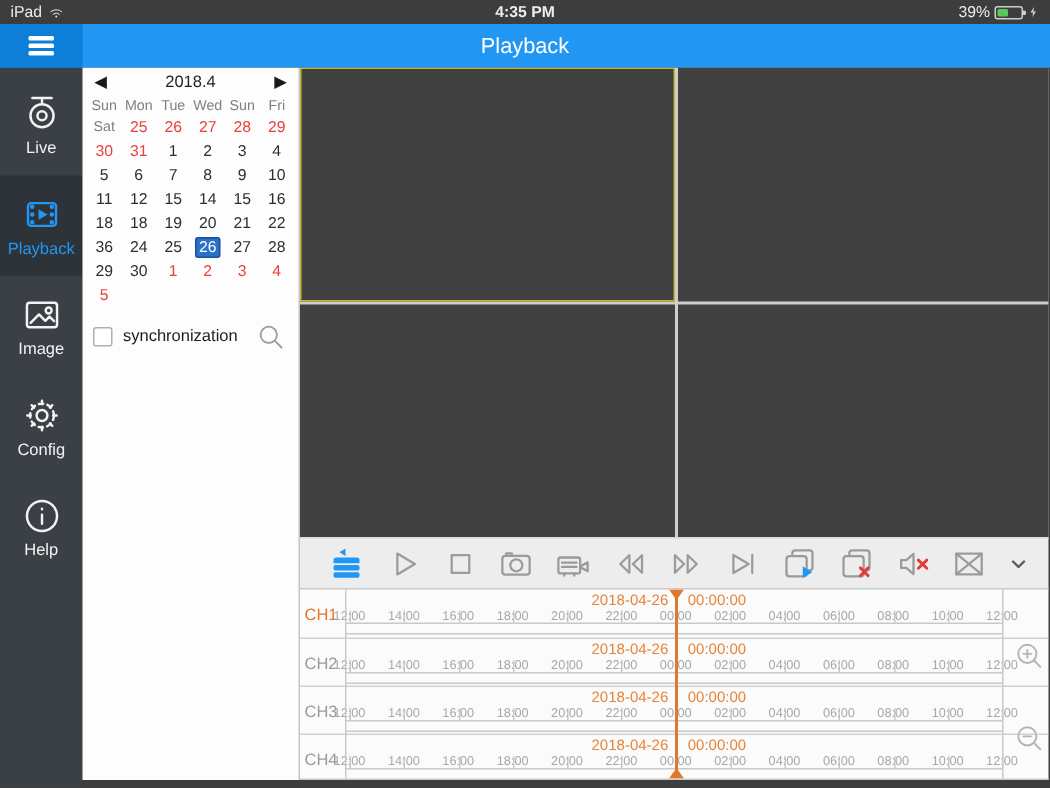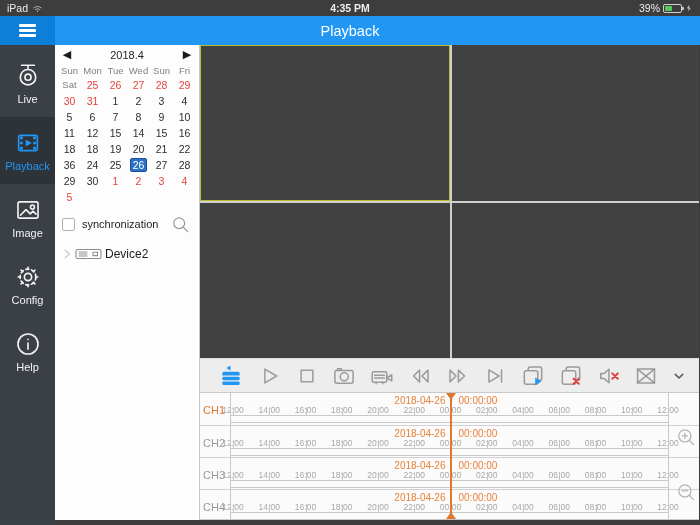--- a/index.html
+++ b/index.html
@@ -349,35 +349,20 @@
             <span class="sync-label">synchronization</span>
             <span class="search-btn">
                 <svg viewBox="0 0 24 24">
                   <circle cx="10.5" cy="10.5" r="6.2"></circle>
                   <path d="M15.2 15.2l5 5"></path>
                 </svg>
               </span>
           </div>
 
           <div class="device-list" id="device-list">
-              <div class="device-row">
-                <span class="dev-chevron">
-                  <svg viewBox="0 0 24 24">
-                    <path stroke-width="2" d="M9 5.5l7 6.5-7 6.5"></path>
-                  </svg>
-                </span>
-                <span class="dvr-wrap">
-                  <svg class="dvr" viewBox="0 0 27 16">
-                    <rect x="1" y="3.5" width="25" height="9" rx="1.5" fill="#fff"></rect>
-                    <path d="M4 6h8M4 8h8M4 10h8"></path>
-                    <rect x="18" y="6.2" width="4.5" height="3.4"></rect>
-                  </svg>
-                </span>
-                <span class="dev-name">Device2</span>
-              </div>
             </div>
         </div>
 
         <div class="main">
           <div class="video-grid" id="video-grid">
               <div class="pane sel"></div>
               <div class="pane"></div>
               <div class="pane"></div>
               <div class="pane"></div>
             </div>

